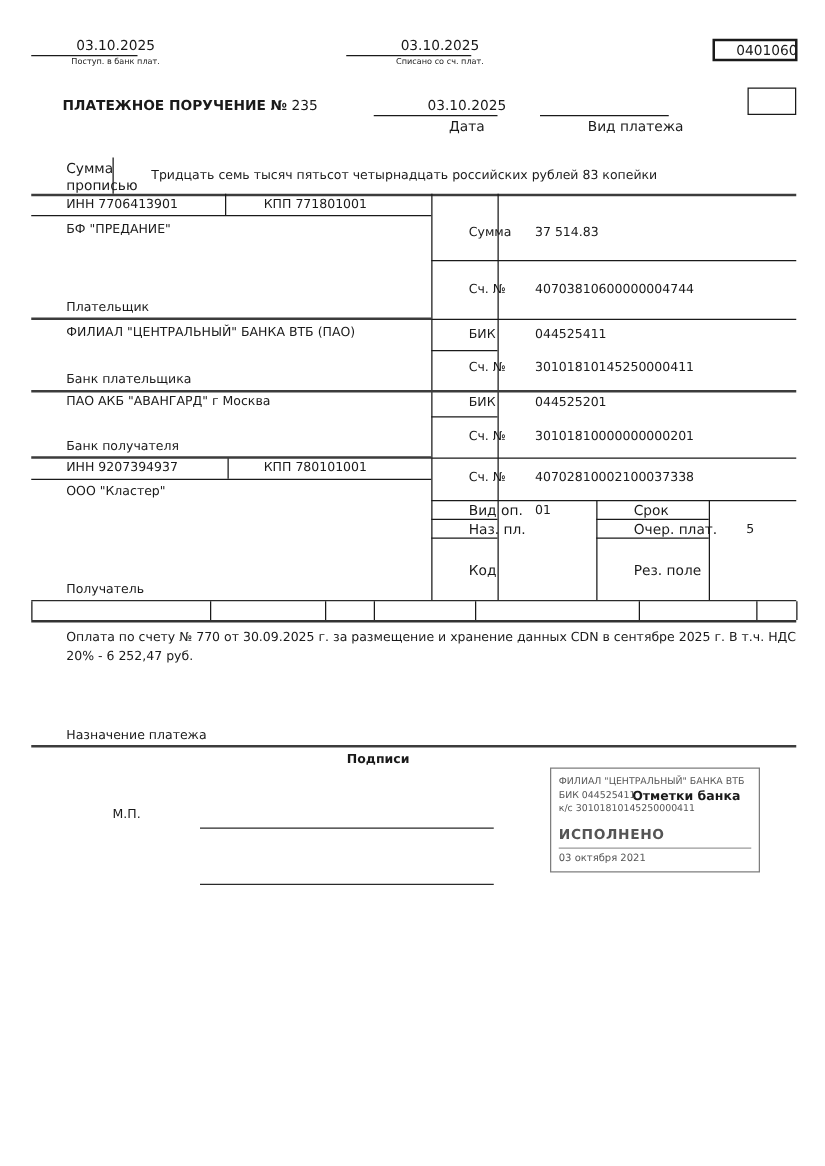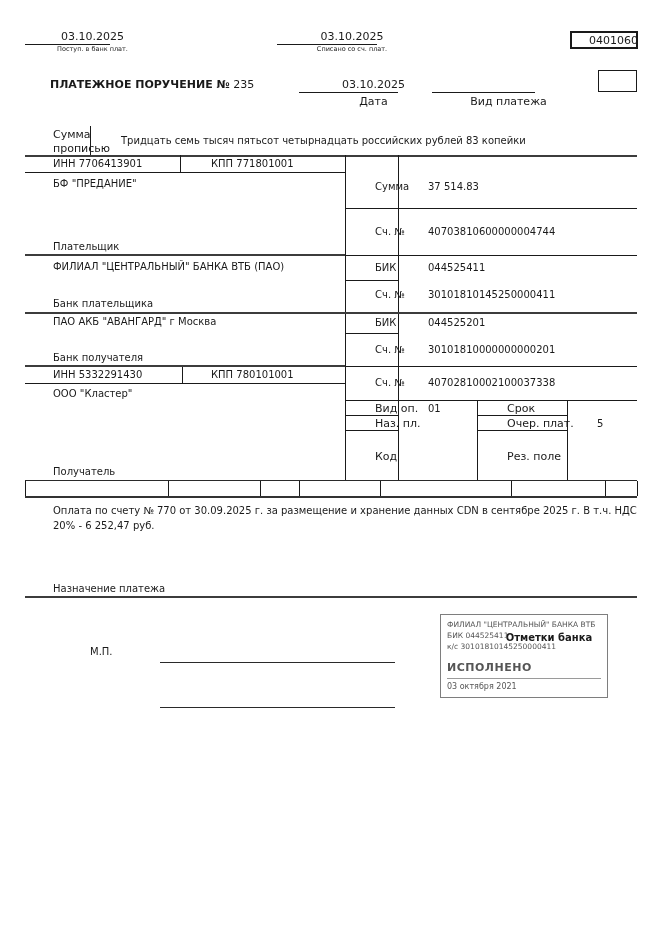--- a/index.html
+++ b/index.html
@@ -92,21 +92,21 @@
   <div class="hl25" style="left:25px;top:496px;width:612px;"></div>
 
   <div class="abs t10" style="left:28px;top:157px;">ИНН 7706413901</div>
   <div class="abs t10" style="left:186px;top:157px;">КПП 771801001</div>
   <div class="abs t10" style="left:28px;top:177px;">БФ "ПРЕДАНИЕ"</div>
   <div class="abs t10" style="left:28px;top:240px;">Плательщик</div>
   <div class="abs t10" style="left:28px;top:260px;">ФИЛИАЛ "ЦЕНТРАЛЬНЫЙ" БАНКА ВТБ (ПАО)</div>
   <div class="abs t10" style="left:28px;top:297px;">Банк плательщика</div>
   <div class="abs t10" style="left:28px;top:315px;">ПАО АКБ "АВАНГАРД" г Москва</div>
   <div class="abs t10" style="left:28px;top:351px;">Банк получателя</div>
-  <div class="abs t10" style="left:28px;top:368px;">ИНН 5332291430</div>
+  <div class="abs t10" style="left:28px;top:368px;">ИНН 9207394937</div>
   <div class="abs t10" style="left:186px;top:368px;">КПП 780101001</div>
   <div class="abs t10" style="left:28px;top:387px;">ООО "Кластер"</div>
   <div class="abs t10" style="left:28px;top:465px;">Получатель</div>
 
   <div class="abs t10" style="left:350px;top:180px;">Сумма</div>
   <div class="abs t10" style="left:403px;top:180px;">37 514.83</div>
 
   <div class="abs t10" style="left:350px;top:225px;">Сч. №</div>
   <div class="abs t10" style="left:403px;top:225px;">40703810600000004744</div>
 
@@ -133,20 +133,21 @@
   <div class="abs t95" style="left:482px;top:417px;">Очер. плат.</div>
   <div class="abs t10" style="left:572px;top:417px;">5</div>
 
   <div class="abs t95" style="left:350px;top:450px;">Код</div>
   <div class="abs t95" style="left:482px;top:450px;">Рез. поле</div>
 
   <div class="abs t10" style="left:28px;top:503px;width:606px;line-height:1.5;">Оплата по счету № 770 от 30.09.2025 г. за размещение и хранение данных CDN в сентябре 2025 г. В т.ч. НДС 20% - 6 252,47 руб.</div>
   <div class="abs t10" style="left:28px;top:582px;">Назначение платежа</div>
   <div class="hl2" style="left:25px;top:596px;width:612px;"></div>
 
+  <div class="abs t10 b c" style="left:160px;top:601px;width:235px;">Подписи</div>
   <div class="abs t10 b c" style="left:440px;top:631px;width:168px;">Отметки банка</div>
   <div class="abs t10" style="left:65px;top:645px;">М.П.</div>
   <div class="hl15" style="left:160px;top:662px;width:235px;"></div>
   <div class="hl15" style="left:160px;top:707px;width:235px;"></div>
 
   <div class="stamp">
     <div class="s1">ФИЛИАЛ "ЦЕНТРАЛЬНЫЙ" БАНКА ВТБ</div>
     <div class="s1">БИК 044525411</div>
     <div class="s1">к/с 30101810145250000411</div>
     <div class="status">ИСПОЛНЕНО</div>

